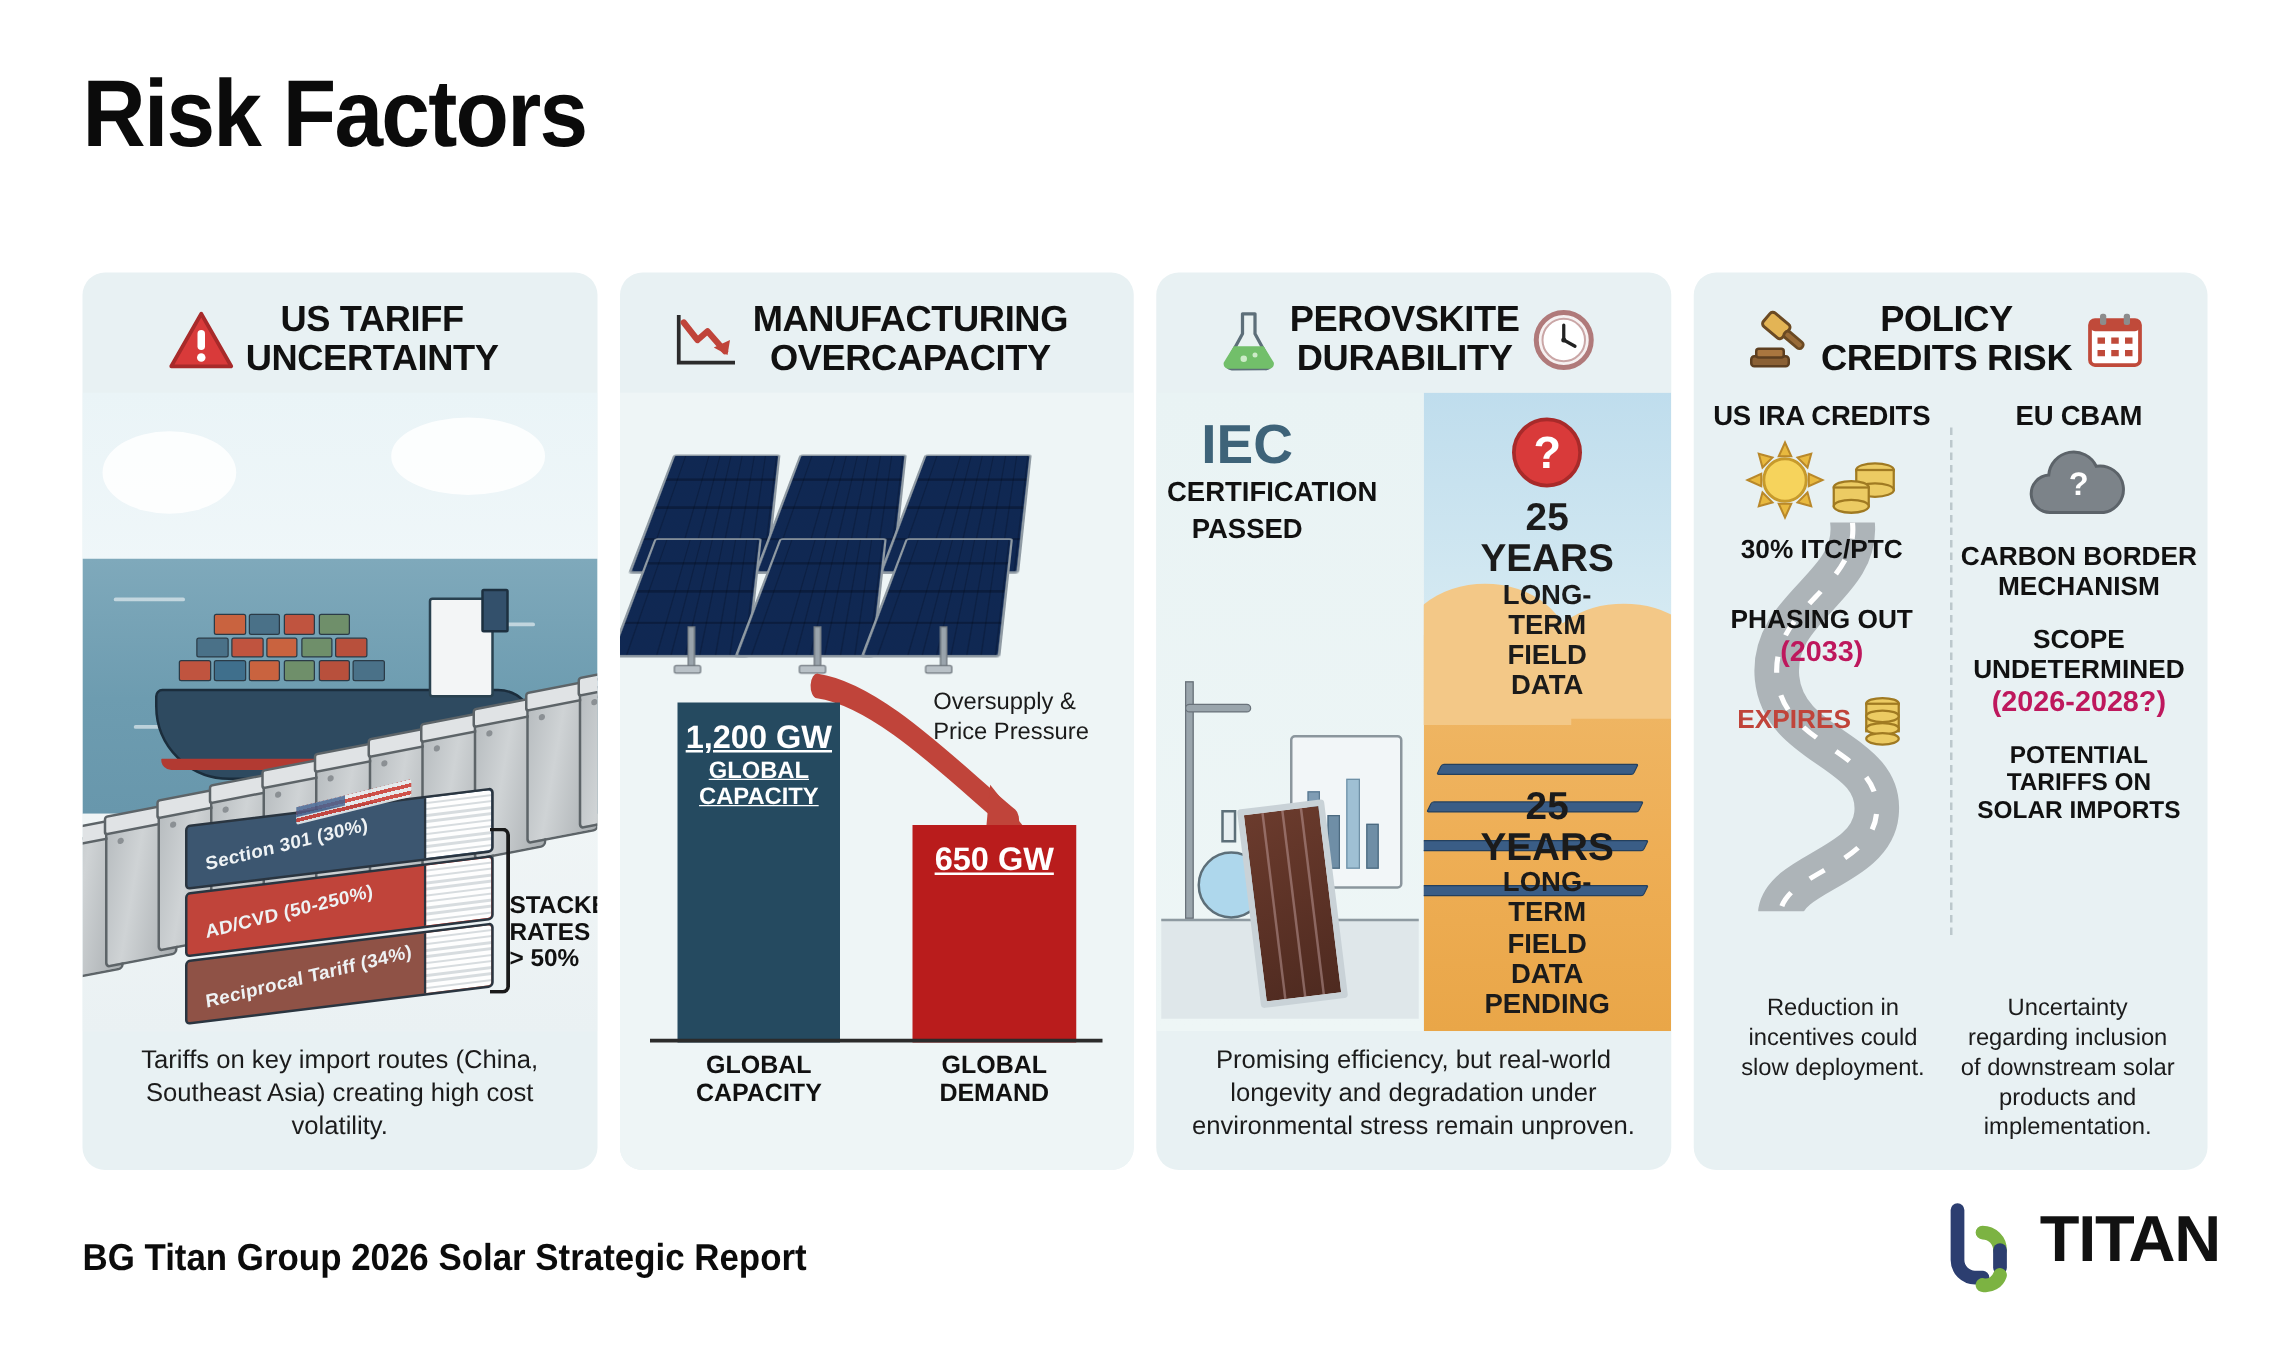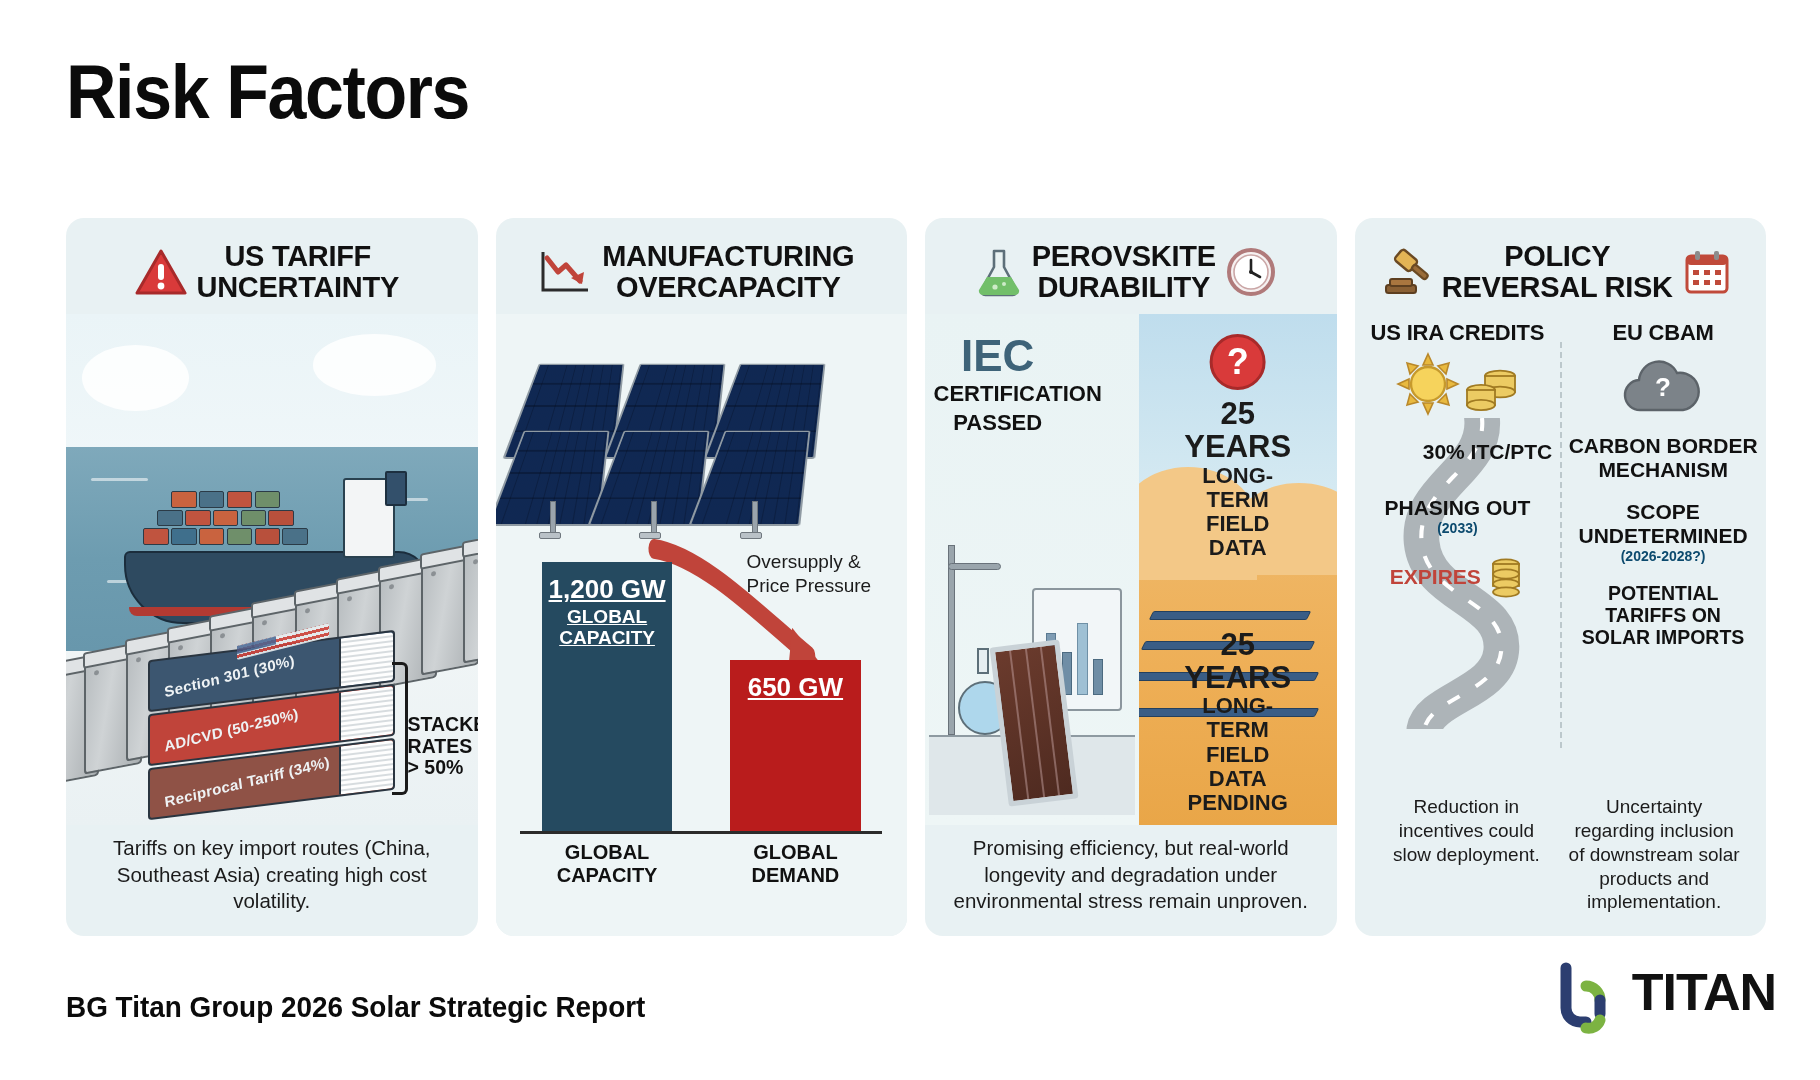--- a/index.html
+++ b/index.html
@@ -219,21 +219,21 @@
   .yr-big { font-size: 31px; font-weight: 900; color: #1b1b1b; line-height: 1.05; margin-top: 8px; }
   .yr-sub { font-size: 22px; font-weight: 700; color: #1b1b1b; line-height: 1.1; }
 
   
   .c4-grid { position: absolute; inset: 0; display: flex; }
   .c4-col { flex: 1 1 0; position: relative; padding: 6px 8px; text-align: center; }
   .c4-divider { position: absolute; left: 50%; top: 6%; bottom: 8%; width: 0; border-left: 2px dashed #bcc8cc; }
   .c4-head { font-size: 22px; font-weight: 800; color: #111; letter-spacing: -.2px; }
   .c4-line { font-size: 21px; font-weight: 800; color: #111; line-height: 1.14; }
   .c4-line.sm { font-size: 19.5px; }
-  .c4-paren { font-size: 14px; font-weight: 700; color: #0c4a6e; }
+  .c4-paren { font-size: 23px; font-weight: 700; color: #be185d; }
   .c4-expire { font-size: 21px; font-weight: 800; color: #c0443a; }
   .road { position: absolute; left: 10%; top: 22%; width: 80%; height: 66%; }
   .c4-cap-row { display: flex; }
   .c4-cap-row > div { flex: 1 1 0; font-size: 19px; line-height: 1.25; text-align: center; padding: 0 6px; }
 
   
   .footer-text {
     position: absolute; left: 66px; top: 990px;
     font-size: 30px; font-weight: 800; color: #0b0b0b;
     transform: scaleX(0.93); transform-origin: left center;
@@ -513,21 +513,21 @@
             <rect x="6" y="38" width="30" height="8" rx="2.5" fill="#8a6034" stroke="#5d3f20" stroke-width="2"></rect>
             <rect x="10" y="32" width="22" height="7" rx="2" fill="#a9763f" stroke="#5d3f20" stroke-width="2"></rect>
             <g transform="rotate(40 30 18)">
               <rect x="14" y="10" width="20" height="14" rx="3" fill="#e3b455" stroke="#6b4a23" stroke-width="2.4"></rect>
               <rect x="33" y="14" width="18" height="6" rx="2.6" fill="#9a6c38" stroke="#6b4a23" stroke-width="2.2"></rect>
             </g>
           </svg>
         </span>
         <div class="head-title">
           <div>POLICY</div>
-          <div>REVERSAL RISK</div>
+          <div>CREDITS RISK</div>
         </div>
         <span class="icon">
           <svg width="48" height="48" viewBox="0 0 48 48">
             <rect x="4" y="8" width="40" height="36" rx="4" fill="#fff" stroke="#c04a3a" stroke-width="3"></rect>
             <rect x="4" y="8" width="40" height="9" rx="4" fill="#c04a3a"></rect>
             <rect x="12" y="3" width="5" height="9" rx="2" fill="#8c8c8c"></rect>
             <rect x="31" y="3" width="5" height="9" rx="2" fill="#8c8c8c"></rect>
             <g fill="#c04a3a">
               <rect x="10" y="22" width="6" height="5"></rect>
                 <rect x="21" y="22" width="6" height="5"></rect>
@@ -575,21 +575,21 @@
                       <ellipse cx="36" cy="12" rx="15" ry="5.4"></ellipse>
                         <rect x="21" y="12" width="30" height="16" fill="#eccb63"></rect>
                         <ellipse cx="36" cy="28" rx="15" ry="5.4"></ellipse>
                       <ellipse cx="17" cy="26" rx="14" ry="5.2"></ellipse>
                         <rect x="3" y="26" width="28" height="15" fill="#eccb63"></rect>
                         <ellipse cx="17" cy="41" rx="14" ry="5.2"></ellipse>
                     </g>
                   </svg>
                 </span>
               </div>
-              <div class="c4-line" style="margin-top:24px;text-align:right;">30% ITC/PTC</div>
+              <div class="c4-line" style="margin-top:12px;">30% ITC/PTC</div>
               <div class="c4-line" style="margin-top:32px;">PHASING OUT</div>
               <div class="c4-paren">(2033)</div>
               <div style="display:flex;align-items:center;justify-content:center;gap:6px;margin-top:20px;">
                 <span class="c4-expire">EXPIRES</span>
                 <span class="icon">
                   <svg width="38" height="42" viewBox="0 0 38 42">
                     <g stroke="#a07a22" stroke-width="1.8" fill="#eccb63">
                       <ellipse cx="19" cy="8" rx="13" ry="4.6"></ellipse>
                         <rect x="6" y="8" width="26" height="22" fill="#eccb63"></rect>
                       <ellipse cx="19" cy="18" rx="13" ry="4.6"></ellipse>

